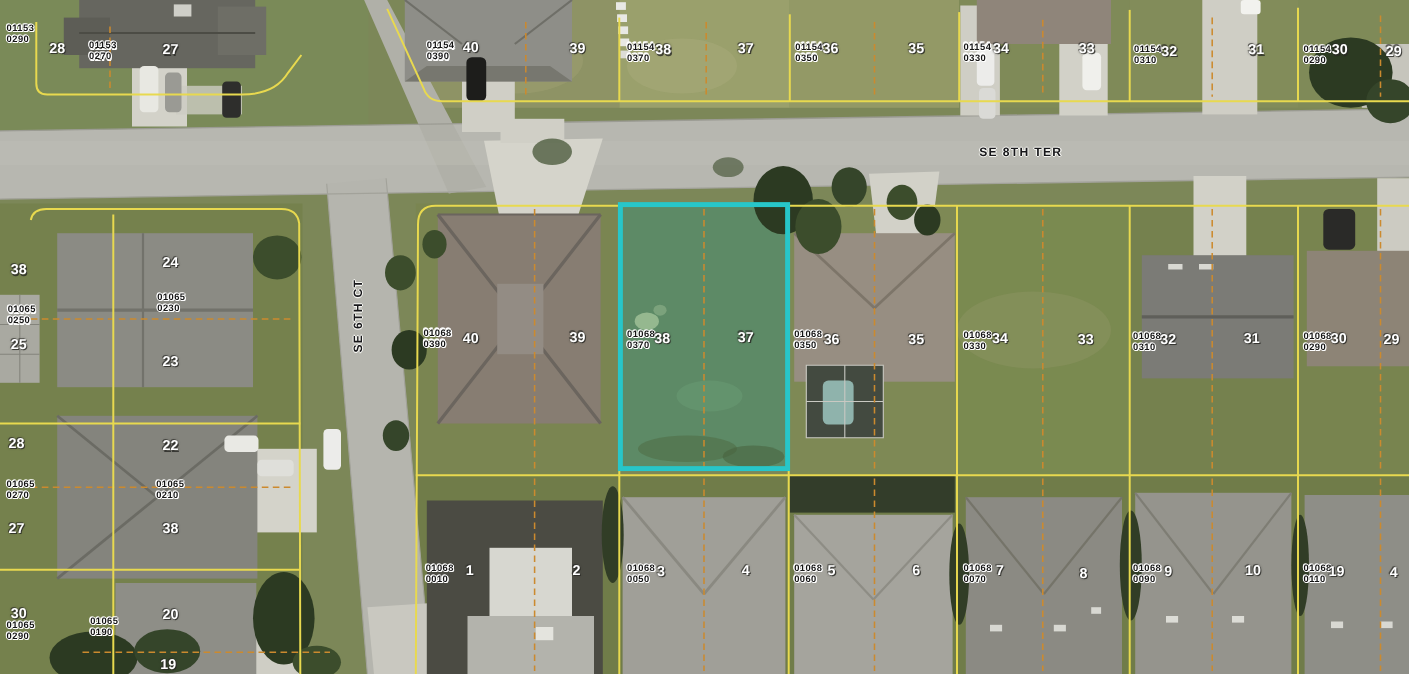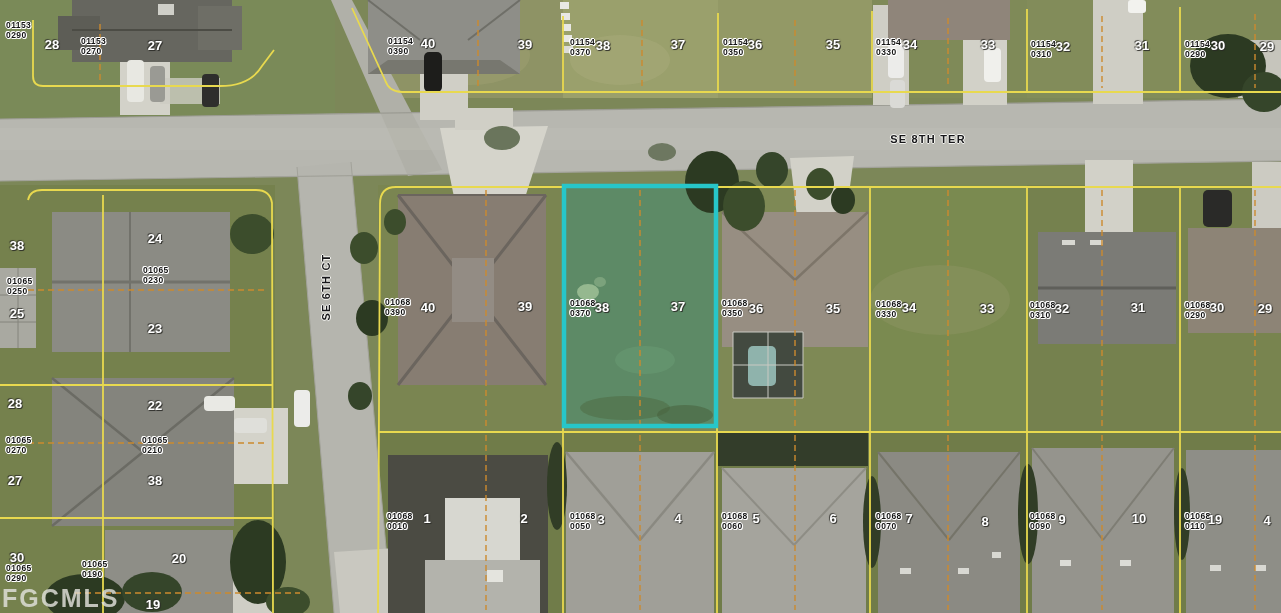--- a/index.html
+++ b/index.html
@@ -287,21 +287,20 @@
       <path d="M0,385 H273"></path>
         <path d="M0,518 H273"></path>
     </g>
 
     <rect id="highlight-rect" fill="none" stroke-width="4.5" x="564" y="186" width="152" height="240" stroke="#27c6c9"></rect>
   </svg>
 
   <div class="label-layer">
     <div class="street-label street-h">SE 8TH TER</div>
     <div class="street-label street-v">SE 6TH CT</div>
-    <div class="watermark">FGCMLS</div>
   <div class="parcel-label" style="left: 6px; top: 20px;">
         <div>01153</div>
         <div>0290</div>
       </div>
       <div class="parcel-label" style="left: 81px; top: 36px;">
         <div>01153</div>
         <div>0270</div>
       </div>
       <div class="parcel-label" style="left: 388px; top: 36px;">
         <div>01154</div>
@@ -415,21 +414,21 @@
       <div class="lot-number" style="left: 1267px; top: 46px;">29</div>
       <div class="lot-number" style="left: 17px; top: 245px;">38</div>
       <div class="lot-number" style="left: 17px; top: 313px;">25</div>
       <div class="lot-number" style="left: 15px; top: 403px;">28</div>
       <div class="lot-number" style="left: 15px; top: 480px;">27</div>
       <div class="lot-number" style="left: 17px; top: 557px;">30</div>
       <div class="lot-number" style="left: 155px; top: 238px;">24</div>
       <div class="lot-number" style="left: 155px; top: 328px;">23</div>
       <div class="lot-number" style="left: 155px; top: 405px;">22</div>
       <div class="lot-number" style="left: 155px; top: 480px;">38</div>
-      <div class="lot-number" style="left: 155px; top: 558px; margin-left: 24px;">20</div>
+      <div class="lot-number" style="left: 155px; top: 558px;">20</div>
       <div class="lot-number" style="left: 153px; top: 604px;">19</div>
       <div class="lot-number" style="left: 428px; top: 307px;">40</div>
       <div class="lot-number" style="left: 525px; top: 306px;">39</div>
       <div class="lot-number" style="left: 602px; top: 307px;">38</div>
       <div class="lot-number" style="left: 678px; top: 306px;">37</div>
       <div class="lot-number" style="left: 756px; top: 308px;">36</div>
       <div class="lot-number" style="left: 833px; top: 308px;">35</div>
       <div class="lot-number" style="left: 909px; top: 307px;">34</div>
       <div class="lot-number" style="left: 987px; top: 308px;">33</div>
       <div class="lot-number" style="left: 1062px; top: 308px;">32</div>

